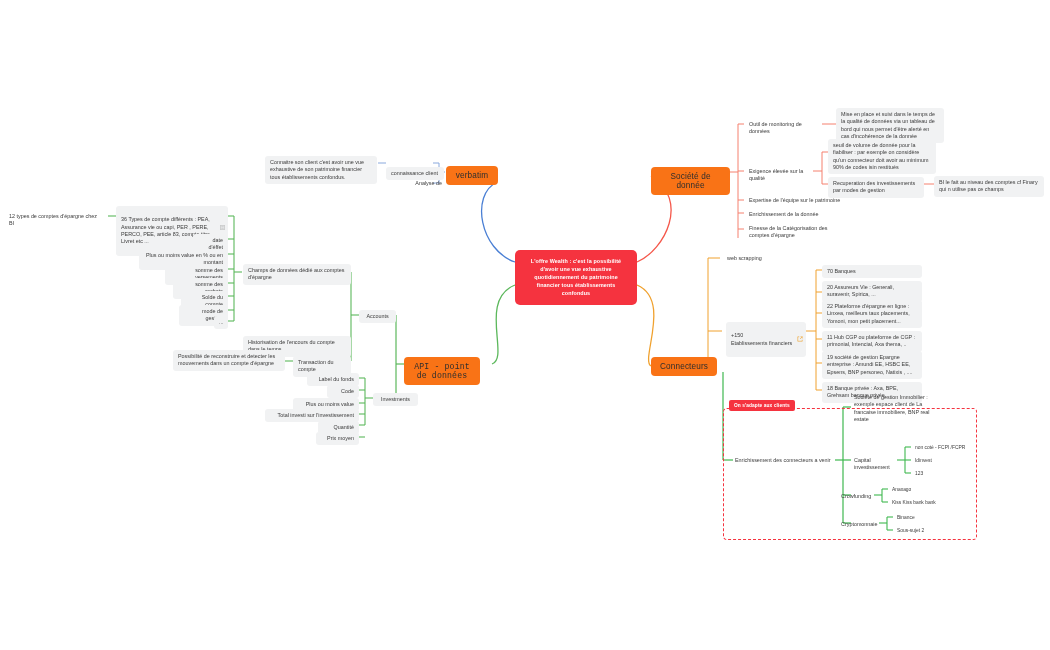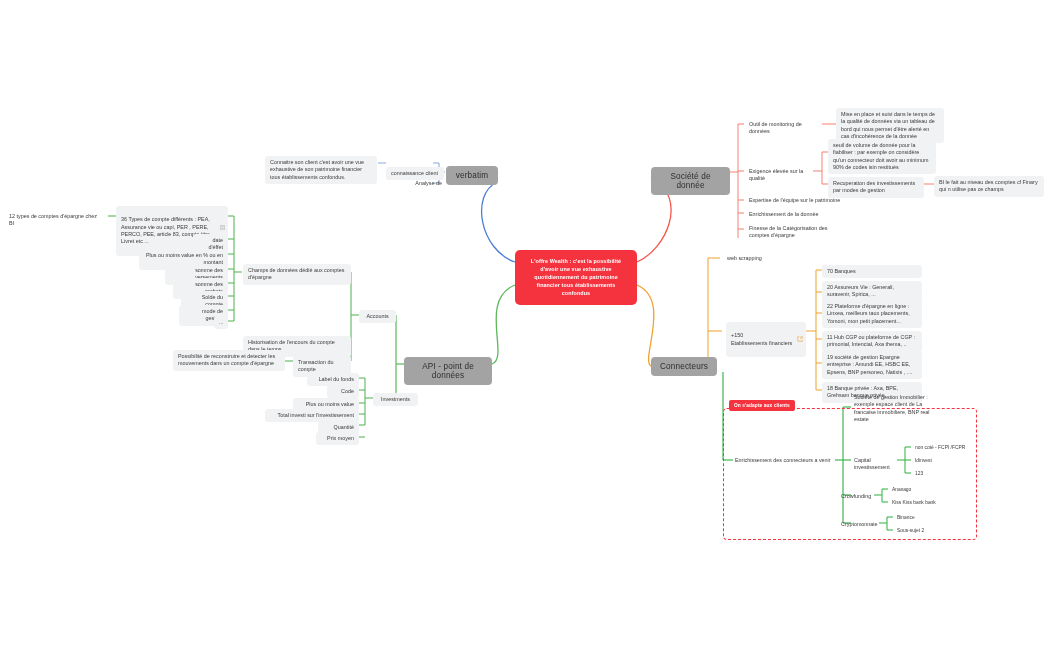--- a/index.html
+++ b/index.html
@@ -19,21 +19,21 @@
   .plain{background:transparent;color:#3b3b3b;line-height:1.35;white-space:pre-line;padding:2px 3px;}
 
   
   .center-node{
     background:#f5333f;color:#ffffff;border-radius:5px;
     font-weight:bold;font-size:5.4px;line-height:1.5;text-align:center;
     padding:7px 8px;letter-spacing:.1px;
   }
   
   .l1{
-    background:#a3a3a3;border-radius:4px;color:#2e2e2e;
+    background:#f97316;border-radius:4px;color:#2e2e2e;
     font-size:8.2px;text-align:center;padding:5px 9px;letter-spacing:.15px;
   }
   .l2{font-size:5.4px;}
   .l3{font-size:4.9px;}
 
   .badge{
     background:#f5333f;color:#fff;font-weight:bold;font-size:4.8px;
     border-radius:2px;padding:3px 5px;letter-spacing:.1px;
   }
   .dashed-box{
@@ -161,21 +161,21 @@
 <div class="node center-node" style="left:515px;top:250px;width:122px;">L'offre Wealth : c'est la possibilité d'avoir une vue exhaustive quotidiennement du patrimoine financier tous établissements confondus</div>
 
 <div class="node l1" style="left:446px;top:166px;width:52px;">verbatim</div>
 
 <div class="node chip l2" style="left:386px;top:167px;width:58px;text-align:left;">connaissance client</div>
 
 <div class="node chip l2" style="left:265px;top:156px;width:112px;">Connaitre son client c'est avoir une vue exhaustive de son patrimoine financier tous établissements confondus.</div>
 
 <div class="node plain l2" style="left:405px;top:178px;width:40px;text-align:right;">Analyse de</div>
 
-<div class="node l1" style="left:404px;top:357px;width:88px;">API - point de données</div>
+<div class="node l1" style="left:404px;top:357px;width:76px;font-family:Liberation Mono, monospace;">API - point de données</div>
 
 <div class="node chip l2" style="left:359px;top:310px;width:37px;text-align:center;">Accounts</div>
 
 <div class="node chip l2" style="left:373px;top:393px;width:45px;text-align:center;">Investments</div>
 
 <div class="node chip l2" style="left:243px;top:264px;width:108px;">Champs de données dédié aux comptes d'épargne</div>
 
 <div class="node chip l2" style="left:243px;top:336px;width:108px;">Historisation de l'encours du compte dans le temps</div>
 
 <div class="node chip l2" style="left:293px;top:356px;width:58px;">Transaction du compte</div>

